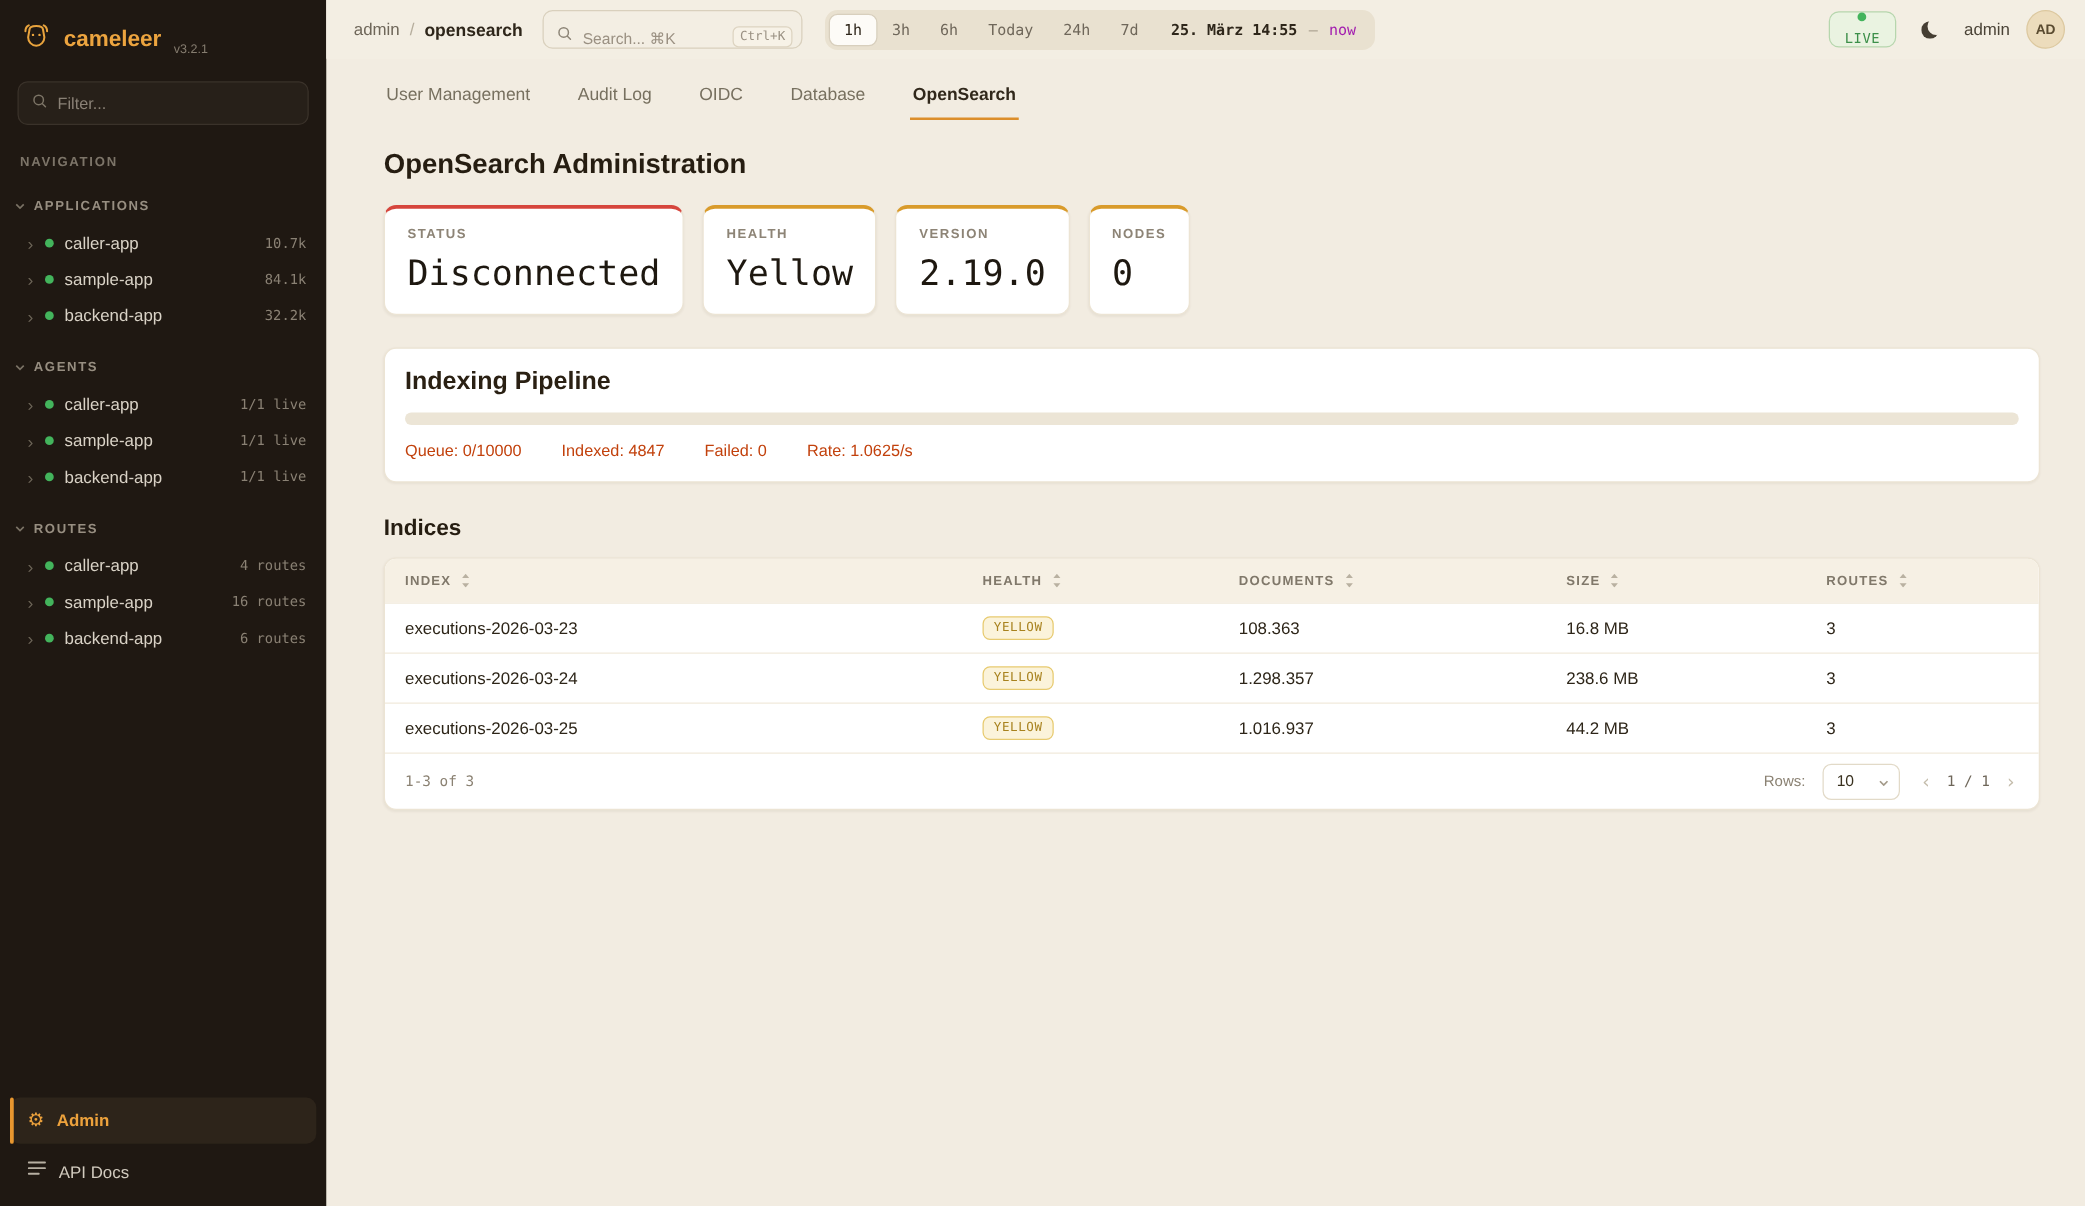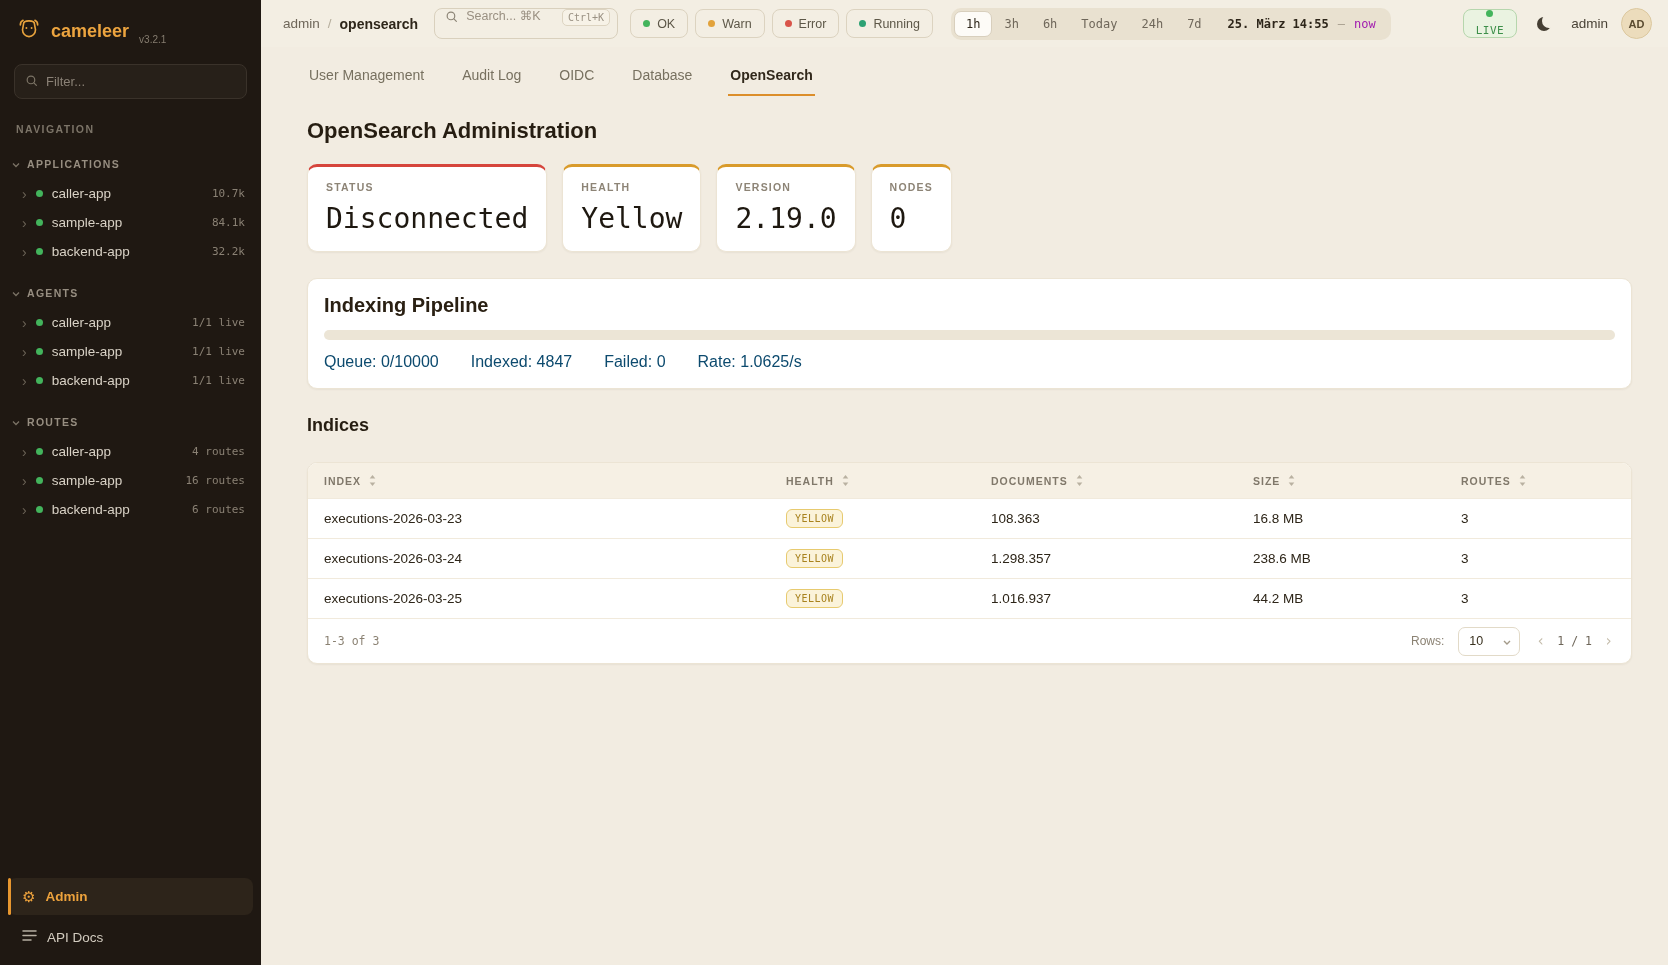--- a/index.html
+++ b/index.html
@@ -33,21 +33,21 @@
   .apidocs-item { display:flex; align-items:center; gap:10px; height:36px; padding:0 14px; margin-top:4px; cursor:pointer; }
   .apidocs-label { color:#d2cbbf; font-size:13.5px; }
 
   
   .main { flex:1; display:flex; flex-direction:column; min-width:0; }
   .topbar { height:47px; flex-shrink:0; display:flex; align-items:center; gap:12px; padding:0 16px 0 22px; background:#f3eee3; }
   .breadcrumb { display:flex; align-items:center; gap:8px; font-size:13.5px; white-space:nowrap; }
   .bc-parent { color:#6e6659; cursor:pointer; }
   .bc-sep { color:#b5ad9c; }
   .bc-current { color:#2e261a; font-weight:700; font-size:14px; }
-  .searchbox { display:flex; align-items:flex-start; gap:8px; width:184px; height:31px; border:1px solid #d9d0bd; border-radius:8px; padding:0 7px 0 10px; margin-left:4px; }
+  .searchbox { display:flex; align-items:flex-end; gap:8px; width:208px; height:31px; border:1px solid #d9d0bd; border-radius:8px; padding:0 7px 0 10px; margin-left:4px; }
   .searchbox input { flex:1; min-width:0; border:none; outline:none; background:transparent; font:12.5px "Liberation Sans",sans-serif; color:#4a4336; }
   .searchbox input::placeholder { color:#9a9082; }
   .kbd { font:10px "DejaVu Sans Mono",monospace; color:#9a9183; border:1px solid #ddd4c1; border-radius:5px; padding:2px 5px; background:#f7f2e7; white-space:nowrap; }
   .pills { display:flex; gap:7px; }
   .pill { display:flex; align-items:center; gap:7px; height:29px; padding:0 12px; border:1px solid #dcd3c0; border-radius:8px; font-size:12.5px; color:#5d5748; cursor:pointer; white-space:nowrap; }
   .dot-ok { background:#43b45c; }
   .dot-warn { background:#e2a23b; }
   .dot-error { background:#d9544a; }
   .dot-running { background:#2ca173; }
   .segmented { display:flex; align-items:center; background:#e9e1d0; border-radius:10px; padding:3px; margin-left:6px; white-space:nowrap; }
@@ -75,23 +75,23 @@
   .stat-card { background:#fff; border-radius:10px; padding:14px 18px 16px; min-width:80px; border:1px solid #ece4d4; border-top:3px solid #d99b2b; box-shadow:0 1px 2px rgba(60,45,20,.06); }
   .stat-card.red { border-top-color:#d6453c; }
   .stat-label { font-size:10.5px; letter-spacing:1.2px; color:#8d8476; font-weight:700; margin-bottom:9px; }
   .stat-value { font-family:"DejaVu Sans Mono",monospace; font-size:28px; font-weight:500; color:#1e1810; white-space:nowrap; }
 
   .panel { background:#fff; border-radius:10px; border:1px solid #ece4d4; box-shadow:0 1px 2px rgba(60,45,20,.06); }
   .pipeline { padding:15px 16px 17px; margin-bottom:26px; }
   .pipeline-title { font-size:20px; font-weight:700; color:#2a2013; margin-bottom:13px; }
   .progress-track { height:10px; background:#ece5d6; border-radius:6px; margin-bottom:13px; overflow:hidden; }
   .progress-fill { height:100%; width:0%; background:#dc8e2b; border-radius:6px; }
-  .pipeline-stats { display:flex; gap:32px; font-size:16px; color:#0c4a6e; }
-
-  .section-title { font-size:18px; font-weight:700; color:#261d11; margin-bottom:26px; }
+  .pipeline-stats { display:flex; gap:32px; font-size:13px; color:#c2410c; }
+
+  .section-title { font-size:18px; font-weight:700; color:#261d11; margin-bottom:13px; }
   .table-card { overflow:hidden; }
   .t-header { display:flex; align-items:center; height:35px; background:#f6f0e4; }
   .t-row { display:flex; align-items:center; height:40px; border-top:1px solid #f1eadc; font-size:13.5px; color:#2d2518; cursor:pointer; }
   .tc { display:flex; align-items:center; gap:5px; padding-right:8px; }
   .tc-index { flex:1; padding-left:16px; }
   .tc-health { width:205px; }
   .tc-docs { width:262px; }
   .tc-size { width:208px; }
   .tc-shards { width:170px; }
   .th-label { font-size:10.5px; letter-spacing:1px; color:#80786a; font-weight:700; }
@@ -253,38 +253,20 @@
         <span>
           <svg width="13" height="13" viewBox="0 0 24 24" fill="none" stroke="#8d8577" stroke-width="2.2" stroke-linecap="round">
             <circle cx="11" cy="11" r="7"></circle>
               <path d="M16.5 16.5L21 21"></path>
           </svg>
         </span>
         <input placeholder="Search... ⌘K" style="">
         <span class="kbd">Ctrl+K</span>
       </div>
 
-      <div class="pills">
-        <div class="pill">
-          <span class="dot dot-ok"></span>
-          <span>OK</span>
-        </div>
-        <div class="pill">
-          <span class="dot dot-warn"></span>
-          <span>Warn</span>
-        </div>
-        <div class="pill">
-          <span class="dot dot-error"></span>
-          <span>Error</span>
-        </div>
-        <div class="pill">
-          <span class="dot dot-running"></span>
-          <span>Running</span>
-        </div>
-      </div>
 
       <div class="segmented">
         <span class="seg-btn active">1h</span>
         <span class="seg-btn">3h</span>
         <span class="seg-btn">6h</span>
         <span class="seg-btn">Today</span>
         <span class="seg-btn">24h</span>
         <span class="seg-btn">7d</span>
         <span class="seg-date">
           <span class="seg-from">25. März 14:55</span>

